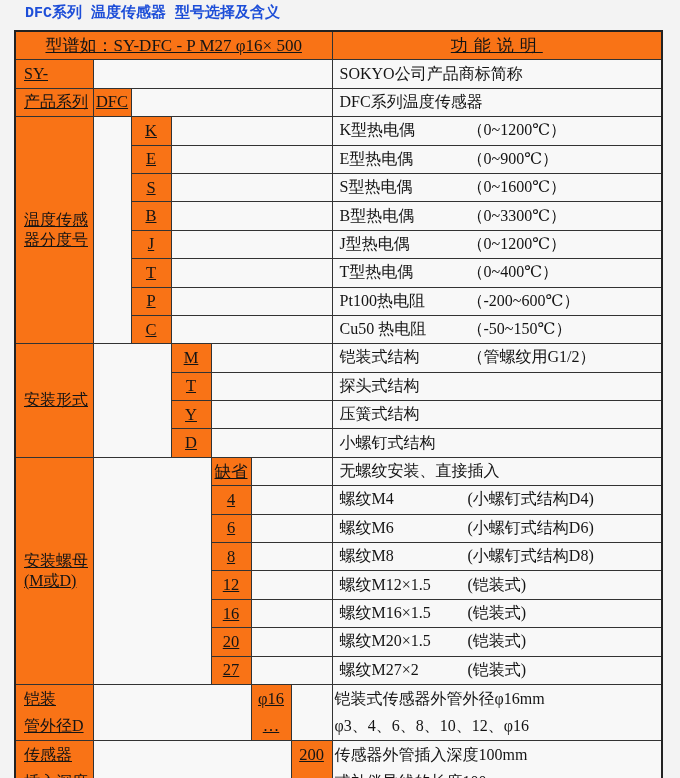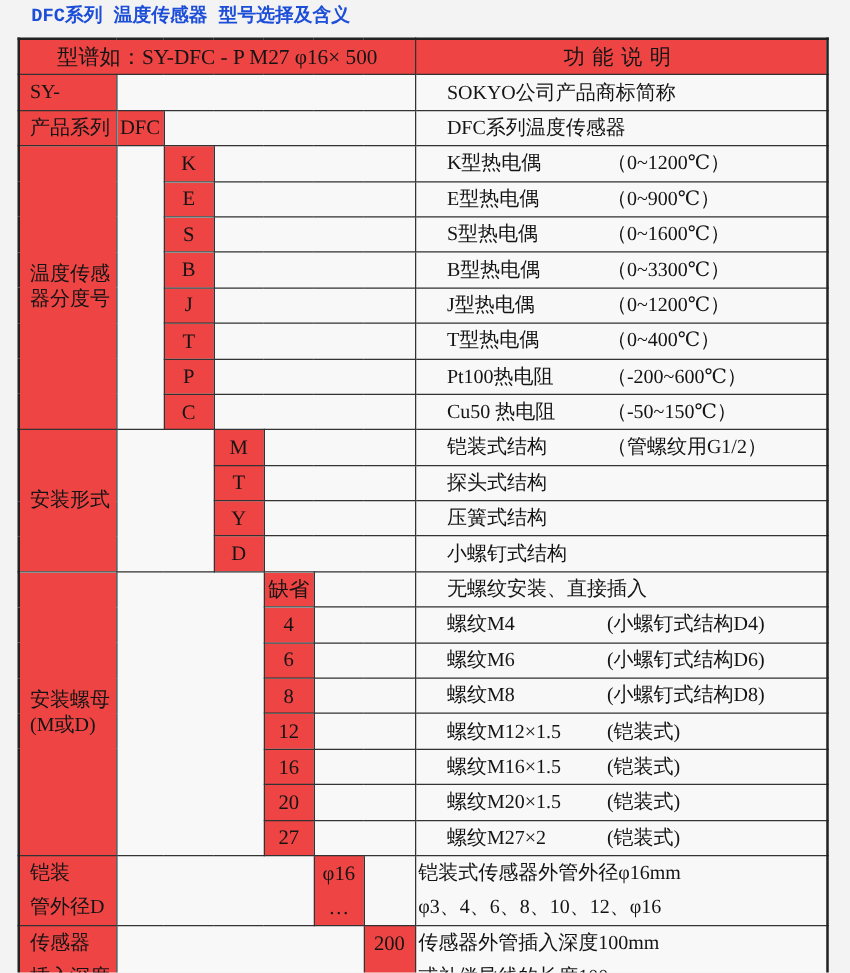--- a/index.html
+++ b/index.html
@@ -17,25 +17,25 @@
   table.spec {
     position:absolute; left:14px; top:30px;
     width:647px; border-collapse:collapse; table-layout:fixed;
     border:2px solid #222;
   }
   td {
     border:1px solid #333; padding:0; height:27.4px;
     font-size:16px; background:#f8f8f8; overflow:hidden;
     vertical-align:middle;
   }
-  td.g { background:#ef4444; }
+  td.g { background:#f97316;text-decoration:underline; }
   td.label { padding-left:8px; }
   td.label div { line-height:20px; }
   td.code { text-align:center; font-size:16.5px; }
-  td.desc { padding-left:25px; white-space:nowrap; }
+  td.desc { padding-left:7px; white-space:nowrap; }
   .dname { display:inline-block; min-width:128px; }
   .dnote { display:inline-block; }
   td.pattern { text-align:center; font-size:17px; }
   td.function { text-align:center; font-size:17px; letter-spacing:6px; }
   td.h2 { height:55px; }
   td.h2 div { line-height:27.4px; }
   td.code2 { text-align:center; font-size:16.5px; }
   td.desc2 { padding-left:2px; white-space:nowrap; }
 </style>
 </head>

